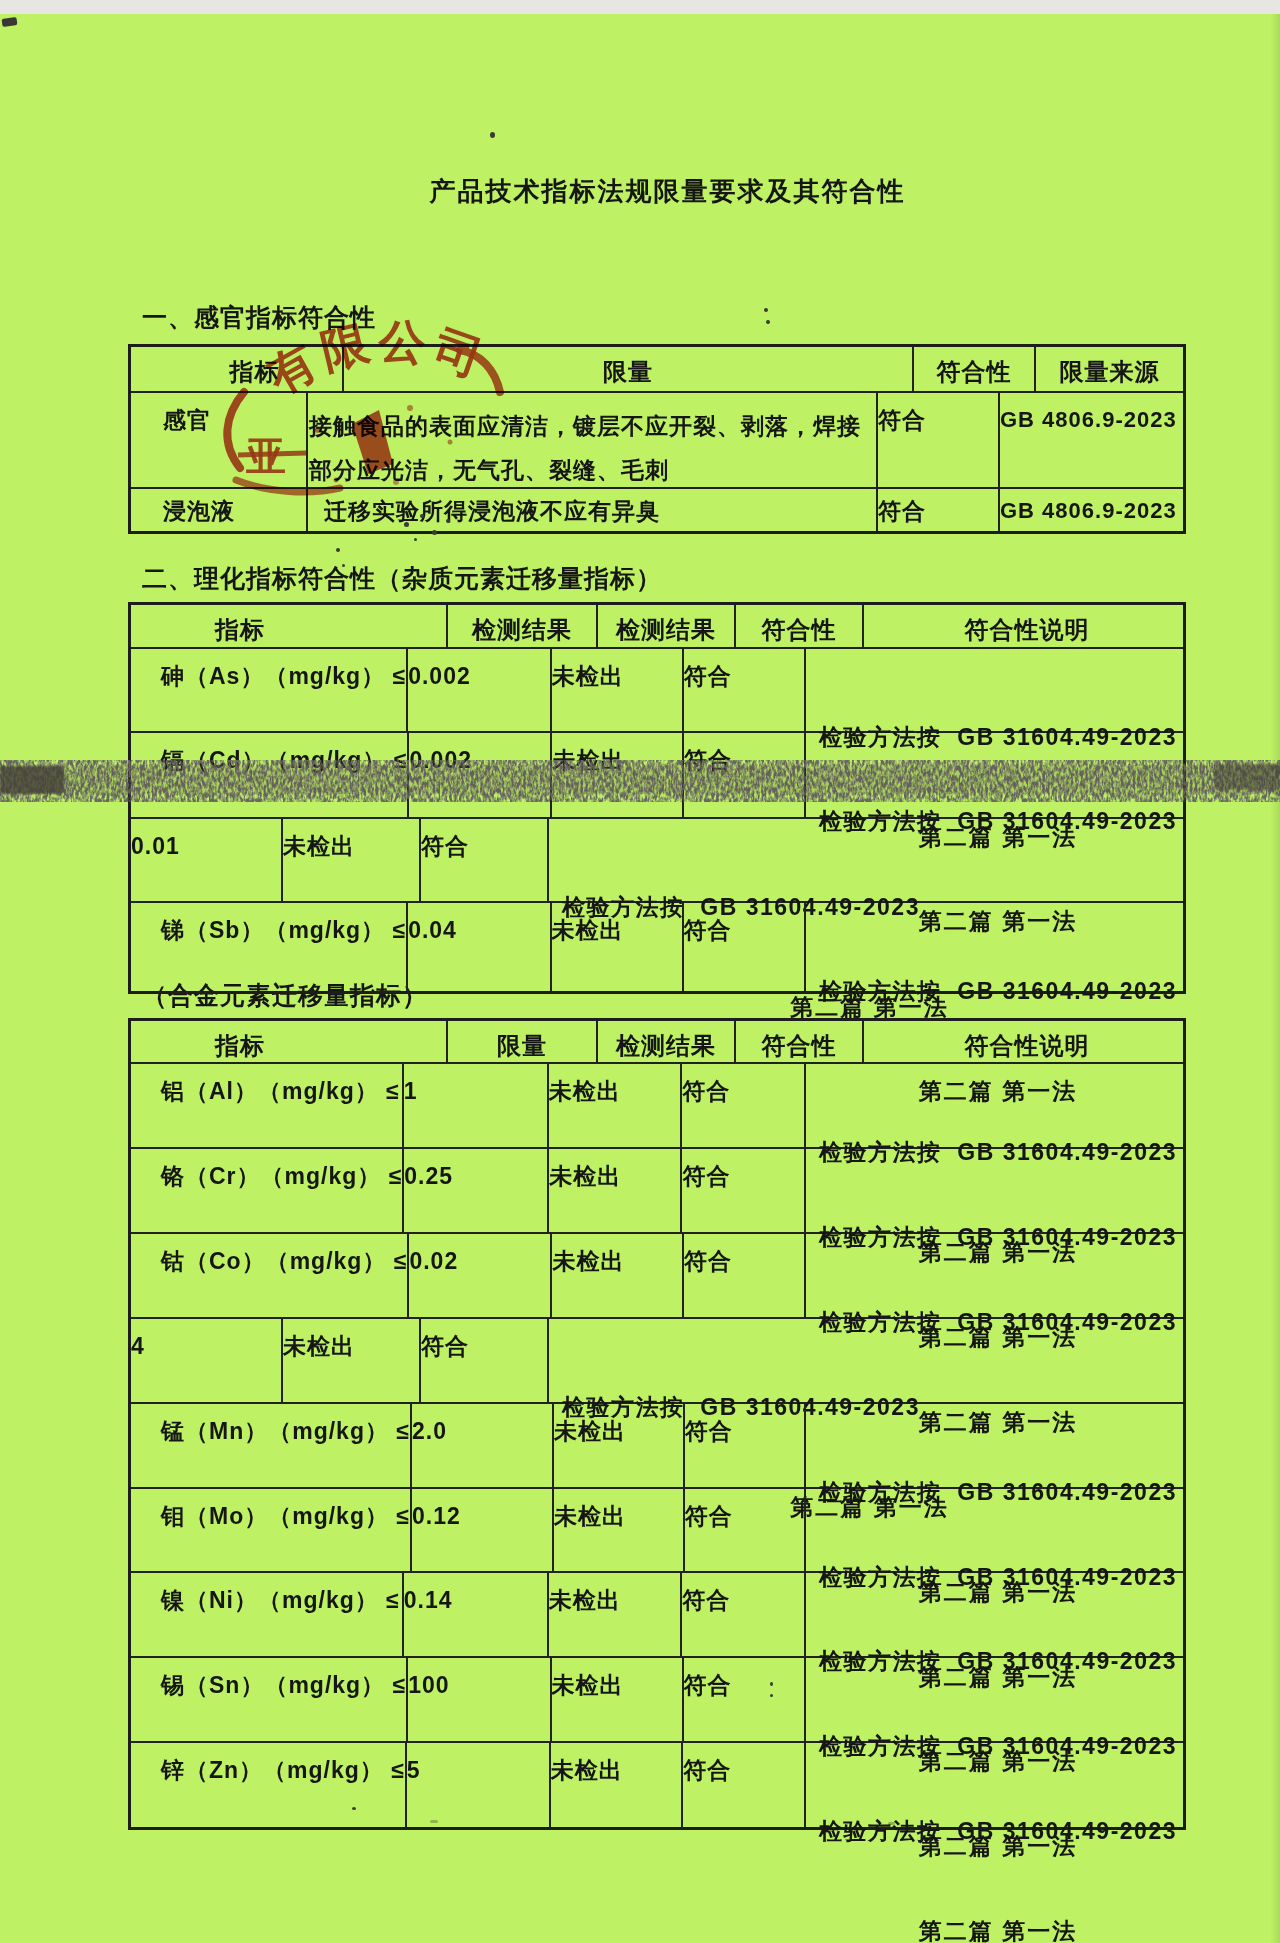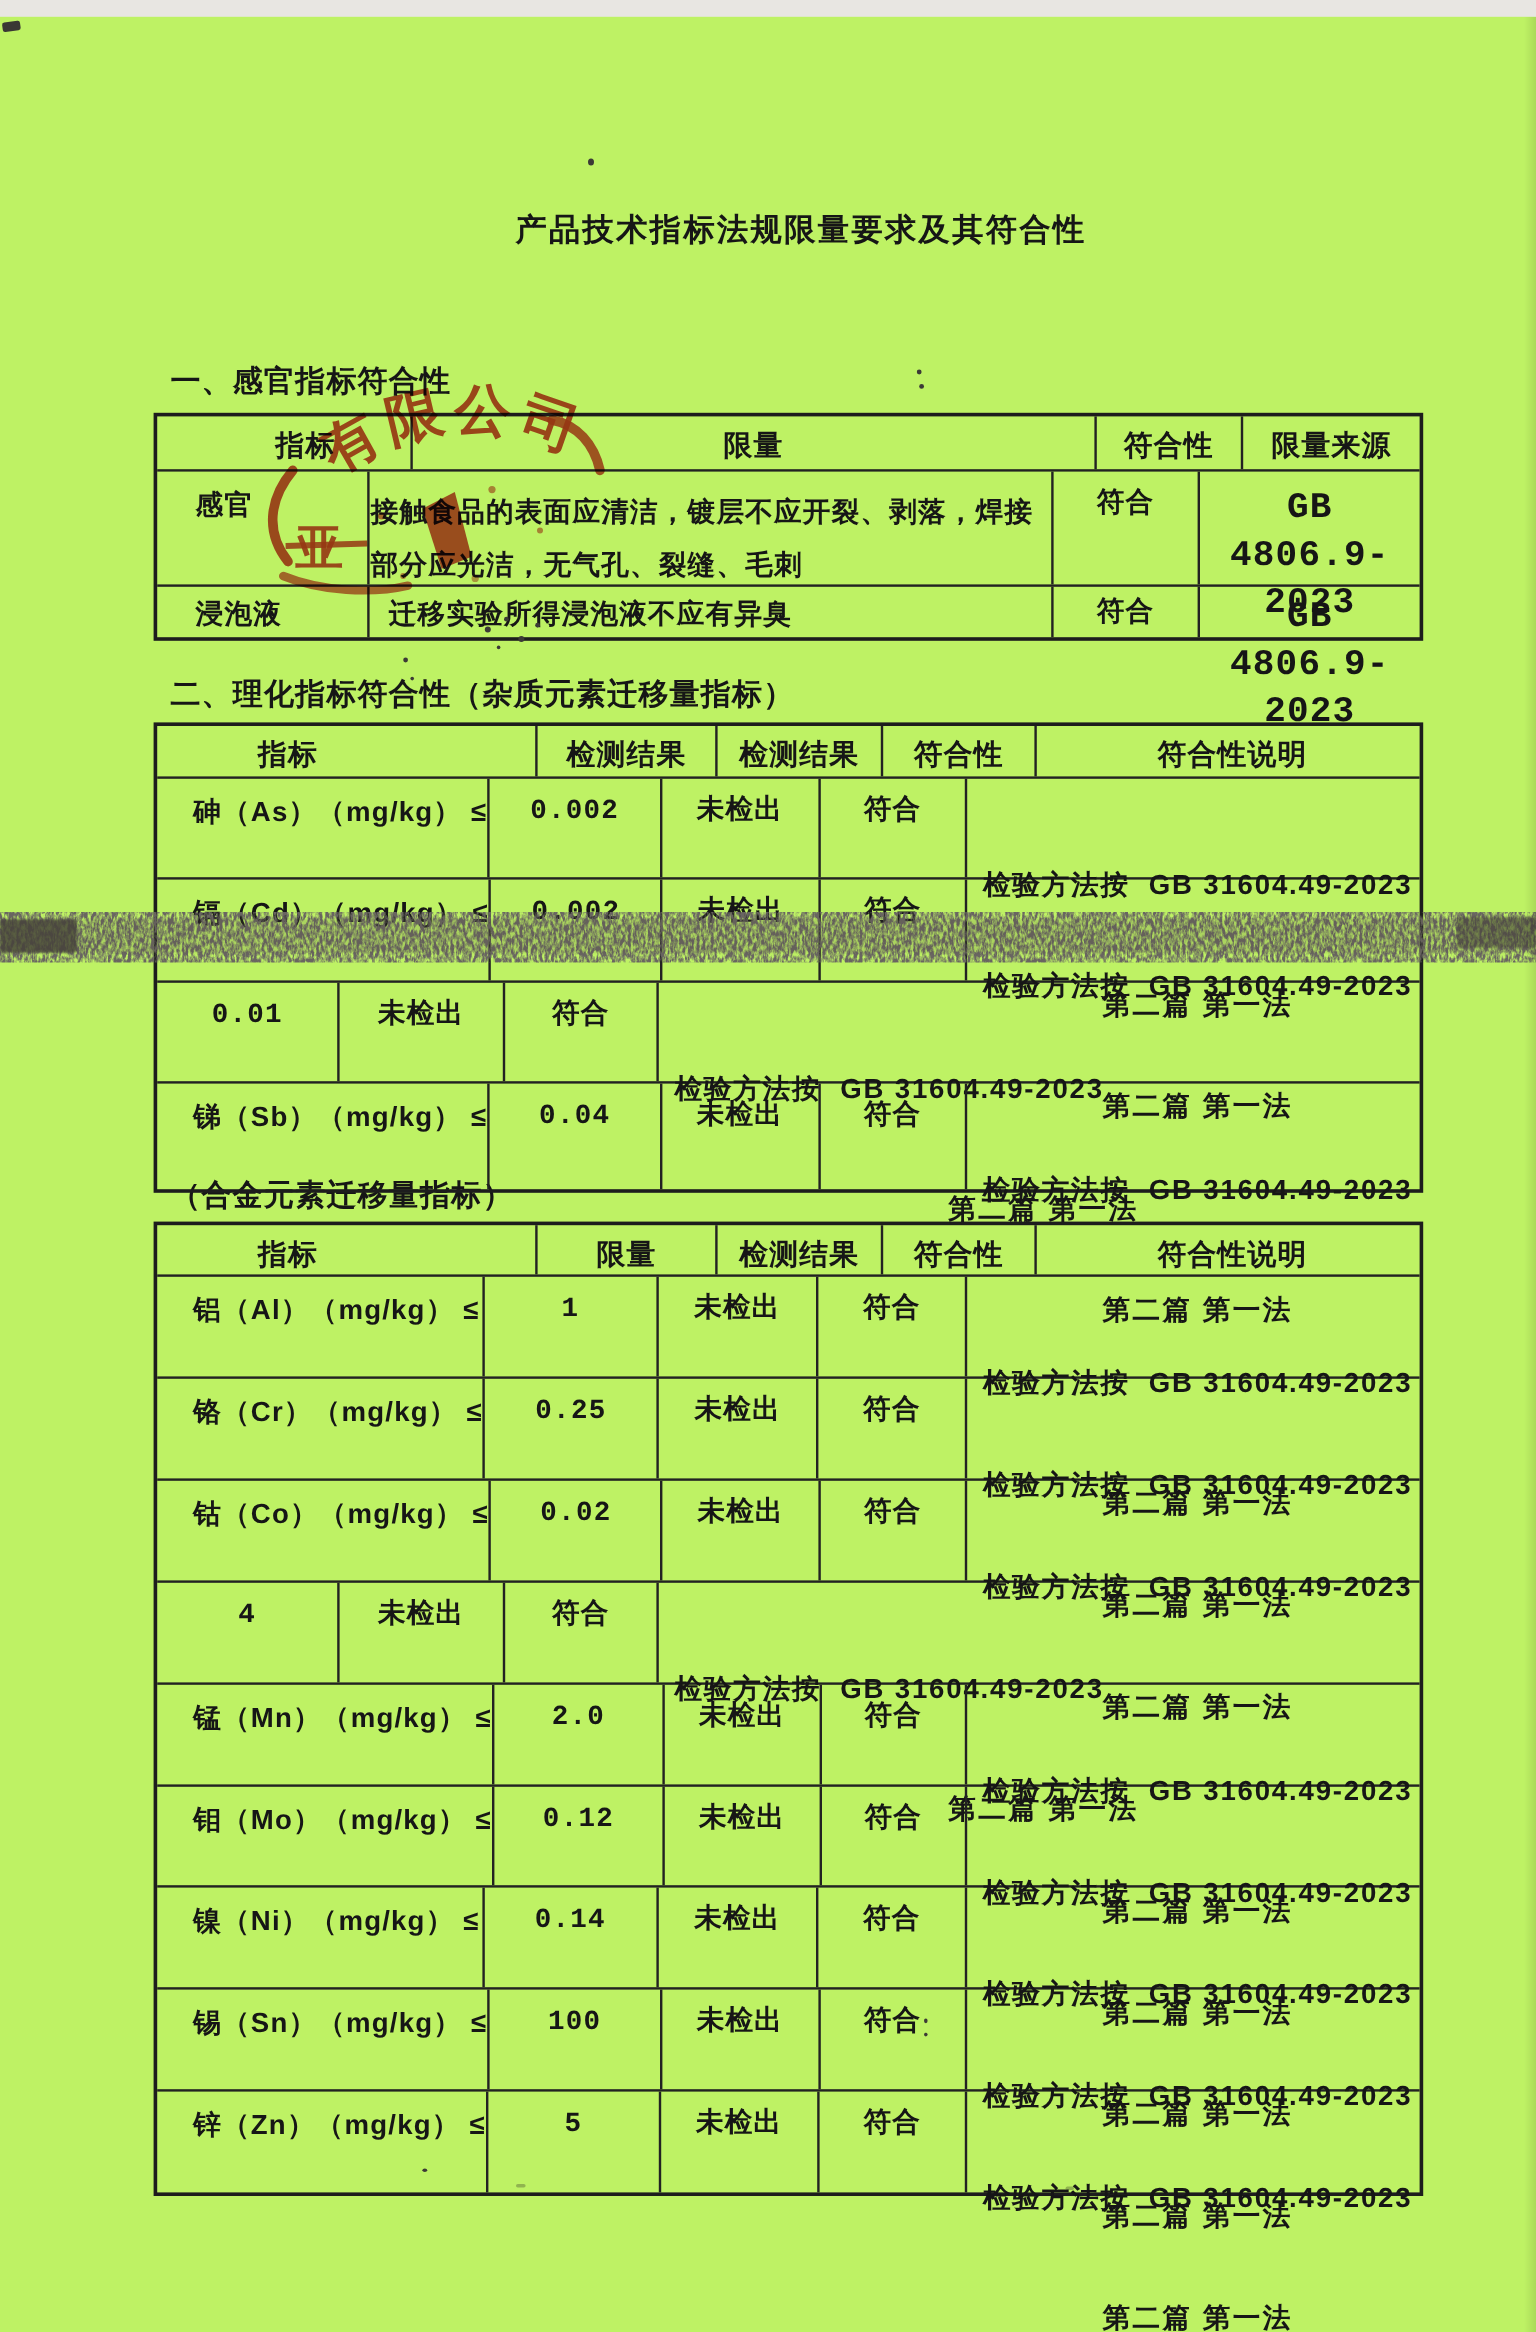--- a/index.html
+++ b/index.html
@@ -14,27 +14,27 @@
   #h3{top:965px;left:142px;}
   
   .tbl{position:absolute;left:128px;width:1052px;border:3px solid #1d1d1d;background:transparent;z-index:2;}
   #t1{top:330px;} #t2{top:588px;} #t3{top:1004px;}
   .trow{display:flex;border-top:2px solid #222;}
   .trow:first-child{border-top:none;padding-left:36px;}
   .cell{border-left:2px solid #222;box-sizing:border-box;padding-top:12px;font-size:23px;
         font-weight:600;letter-spacing:1px;line-height:1.32;white-space:pre-wrap;overflow:visible;}
   .cell:first-child{border-left:none;}
   .thead .cell{font-weight:700;text-align:center;padding-top:9px;font-size:24px;}
-  .center{text-align:center;font-family:Liberation Mono, monospace;}
+  .center{}
   .flex1{flex:1;}
   
   .w175{width:175px;} .w570{width:570px;} .w122{width:122px;}
   .t1-ind{padding-left:32px;}
   .t1-limit{padding:11px 12px 0 1px;line-height:1.92;letter-spacing:1px;}
-  .gb{font-weight:700;font-size:30px;}
+  .gb{font-weight:700;font-size:22px;}
   .tight .cell{padding-top:7px;}
   
   .c-ind{width:279px;padding-left:30px;white-space:nowrap;}
   .c-v1{width:150px;} .c-v2{width:138px;} .c-v3{width:128px;}
   .c-note{flex:1;padding:12px 6px 0 13px;}
   .head-ind{text-align:left !important;padding-left:48px !important;}
   .note1{white-space:pre;letter-spacing:1.5px;font-weight:600;}
   .note2{text-align:center;margin-top:9px;letter-spacing:2px;font-weight:600;}
   
   .noise-band{position:absolute;left:0;top:746px;width:1280px;height:42px;z-index:6;}

